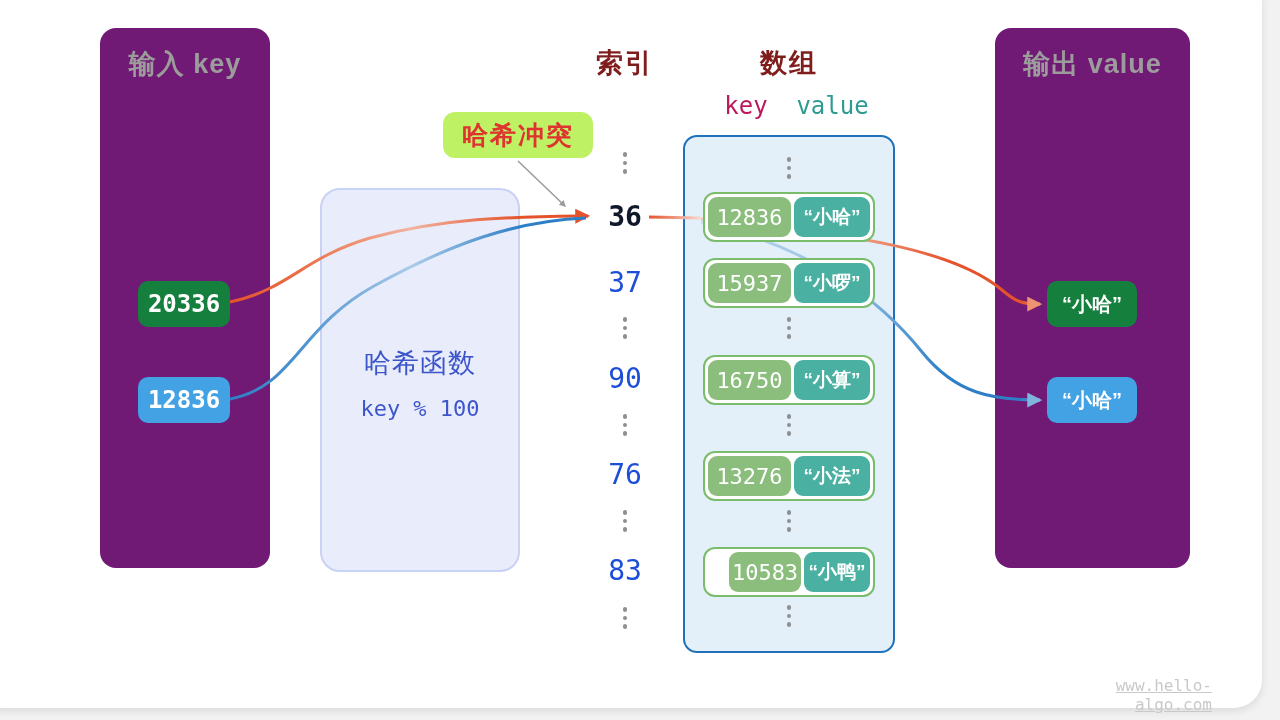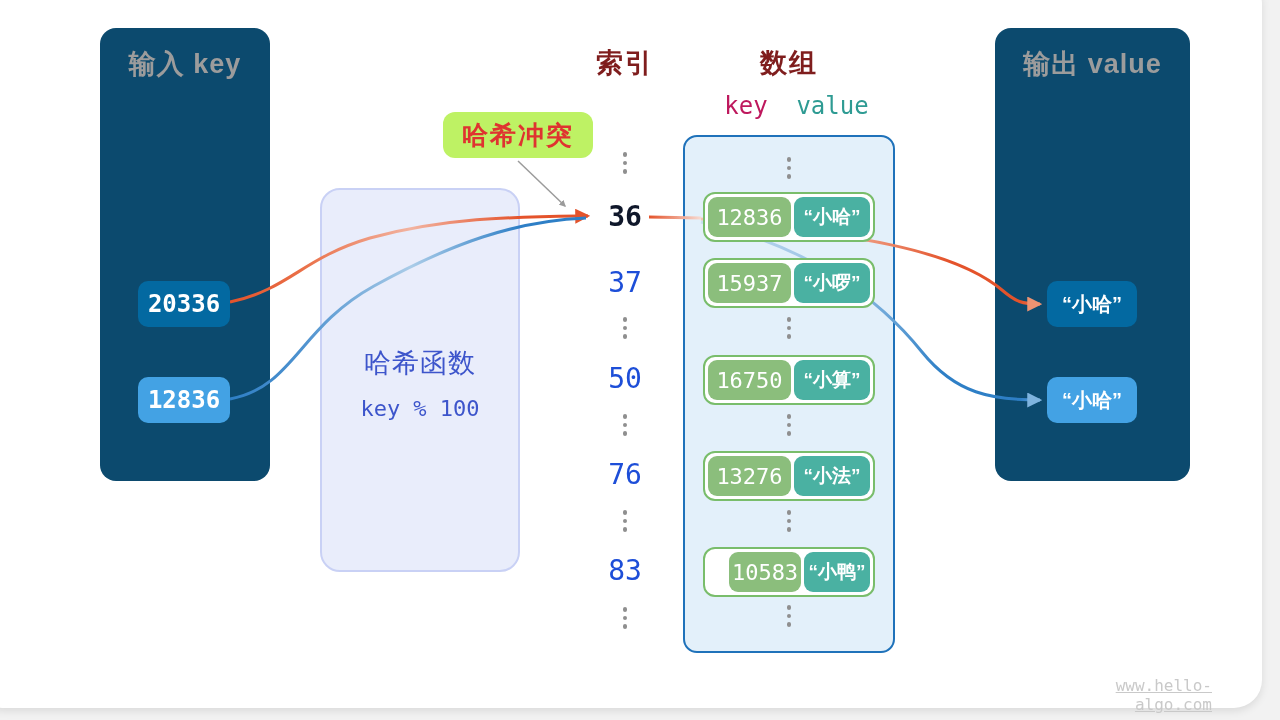--- a/index.html
+++ b/index.html
@@ -11,37 +11,37 @@
   .mono{font-family:"DejaVu Sans Mono","Liberation Mono",monospace;}
   .card{
     position:absolute;left:-24px;top:-24px;width:1286px;height:732px;
     background:#ffffff;border-radius:28px;
     box-shadow:0 3px 9px rgba(0,0,0,.10);
   }
   .abs{position:absolute;}
 
   
   .panel{
-    position:absolute;background:#0c4a6e;border-radius:16px;top:28px;height:453px;
+    position:absolute;background:#701a75;border-radius:16px;top:28px;height:540px;
   }
   .panel-title{
     margin-top:18px;text-align:center;
     font-size:27px;font-weight:700;color:#9c9c9c;letter-spacing:1px;
   }
   #input-panel{left:100px;width:170px;}
   #output-panel{left:995px;width:195px;}
 
   
   .vbox{
     position:absolute;width:92px;height:46px;border-radius:10px;
     display:flex;align-items:center;justify-content:center;
     color:#fff;
   }
   .vbox.num{font-family:"DejaVu Sans Mono","Liberation Mono",monospace;font-size:24px;font-weight:600;}
-  .orange{background:#0369a1;}
+  .orange{background:#15803d;}
   .blue{background:#43a2e4;}
 
   
   #hash-box{
     left:320px;top:188px;width:200px;height:384px;border-radius:20px;
     background:#e9edfb;border:2px solid #c9d1f5;box-sizing:border-box;
   }
   #hash-title{
     left:320px;top:345px;width:200px;text-align:center;
     font-size:27px;font-weight:500;color:#3d55cb;letter-spacing:1px;
@@ -210,21 +210,21 @@
     <span></span>
     <span></span>
   </div>
 <div class="idx mono hl" style="top:200px;">36</div>
 <div class="idx mono" style="top:266px;">37</div>
 <div class="vdots ix" style="top:317px;">
     <span></span>
     <span></span>
     <span></span>
   </div>
-<div class="idx mono" style="top:362px;">50</div>
+<div class="idx mono" style="top:362px;">90</div>
 <div class="vdots ix" style="top:414px;">
     <span></span>
     <span></span>
     <span></span>
   </div>
 <div class="idx mono" style="top:458px;">76</div>
 <div class="vdots ix" style="top:510px;">
     <span></span>
     <span></span>
     <span></span>

